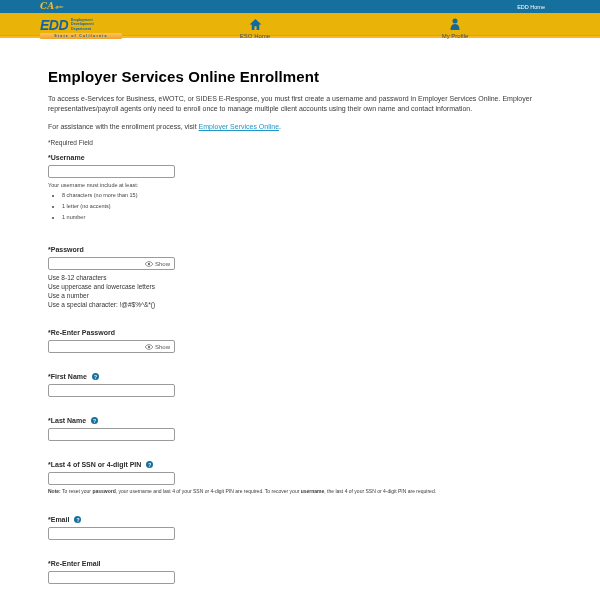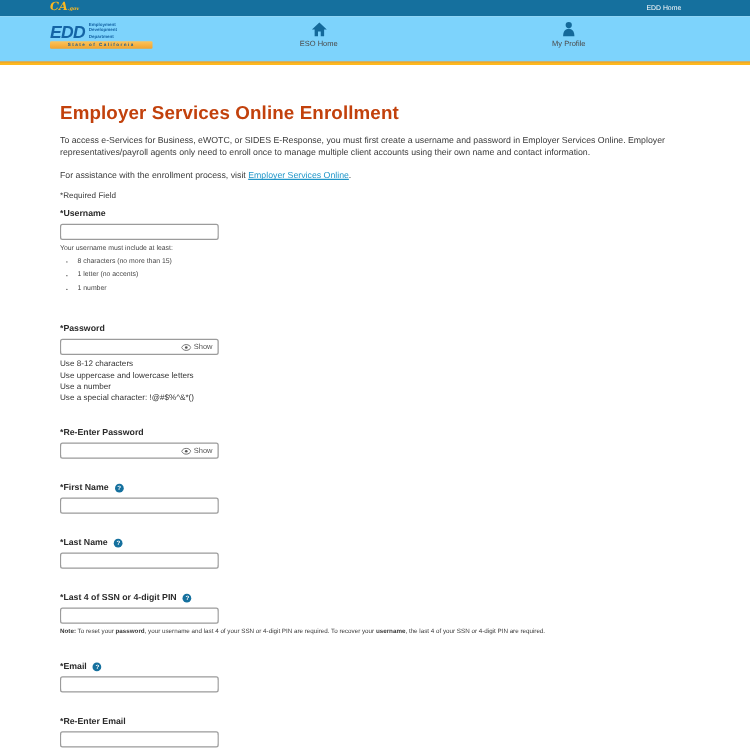--- a/index.html
+++ b/index.html
@@ -8,21 +8,21 @@
 
   
   .topbar { height:13px; background:#15709e; display:flex; align-items:center;
     justify-content:space-between; padding:0 55px 0 40px; }
   .ca-logo { color:#fdb81e; font-family:"DejaVu Serif", serif; font-style:italic;
     font-weight:bold; font-size:9px; line-height:9px; }
   .ca-logo .gov { font-size:4px; font-style:italic; vertical-align:bottom; }
   .topbar-link { color:#ffffff; font-size:5.5px; text-decoration:none; cursor:pointer; }
 
   
-  .header { position:relative; height:36px; background:#7dd3fc; }
+  .header { position:relative; height:22px; background:#eab308; }
   .edd-logo { position:absolute; left:40px; top:5px; width:82px; cursor:pointer; }
   .edd-top { display:flex; align-items:flex-start; }
   .edd-acronym { font-size:14px; font-weight:bold; font-style:italic;
     color:#1464a5; line-height:14px; letter-spacing:-0.5px; }
   .edd-words { margin-left:3px; }
   .edd-words div { font-size:3.6px; line-height:4.4px; font-weight:bold; color:#1464a5; }
   .edd-tagline { margin-top:1px; height:6px; background:linear-gradient(#fbc14a,#f Framework0a22e);
     background:linear-gradient(#fcc45c,#f0a22e); border-radius:1px;
     display:flex; align-items:center; justify-content:center; }
   .edd-tagline span { font-size:3.6px; font-weight:bold; color:#17588e; letter-spacing:1.2px; }
@@ -30,21 +30,21 @@
   .nav-item { position:absolute; top:4px; width:80px; text-align:center; cursor:pointer; }
   .nav-eso { left:215px; }
   .nav-profile { left:415px; }
   .nav-item .icon { display:block; height:14px; }
   .nav-item .nav-label { display:block; margin-top:2px; font-size:6px; color:#4a4a4a; }
 
   .gold-rule { height:3px; background:#fdb81e; border-top:0.5px solid #e39a2e; }
 
   
   .content { padding:30px 45px 0 48px; }
-  h1.page-title { font-size:15px; font-weight:bold; color:#c2410c; letter-spacing:0.1px; }
+  h1.page-title { font-size:15px; font-weight:bold; color:#000000; letter-spacing:0.1px; }
   .intro { margin-top:9px; width:508px; font-size:7px; line-height:10px; color:#3a3a3a; }
   .assist { margin-top:9px; font-size:7px; color:#3a3a3a; }
   .assist a { color:#2196c9; text-decoration:underline; cursor:pointer; }
   .required-note { margin-top:9px; font-size:6.5px; color:#3a3a3a; }
 
   .group { margin-top:20px; }
   .group.tight { margin-top:8px; }
   .group.after-list { margin-top:26px; }
   .group.after-note { margin-top:22px; }
 

